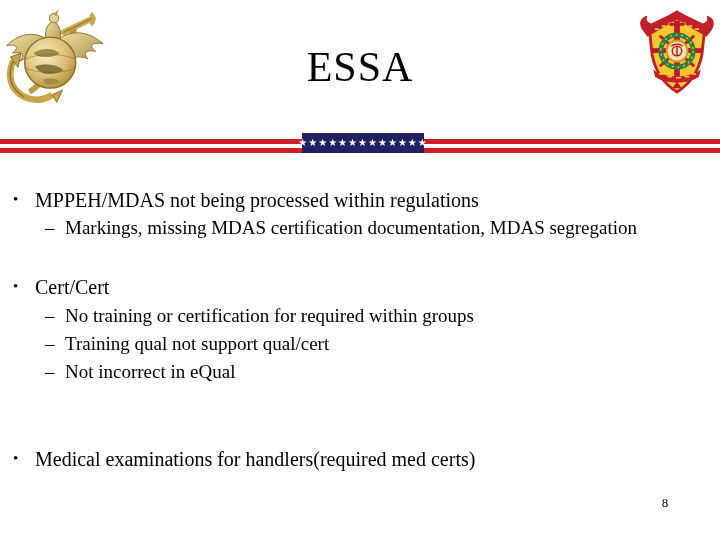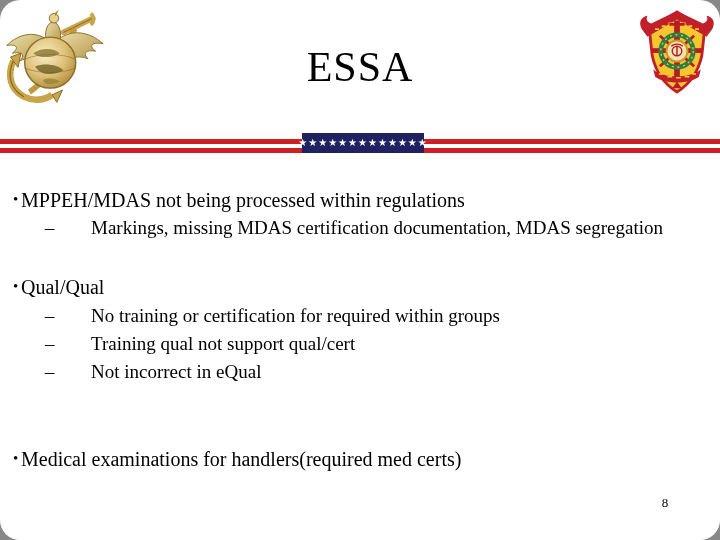--- a/index.html
+++ b/index.html
@@ -2,21 +2,20 @@
 <html><head>
 <meta charset="utf-8">
 <style>
   html,body{margin:0;padding:0;background:#888;}
   .slide{
     position:relative;
     width:720px;height:540px;
     background:#ffffff;
     overflow:hidden;
     font-family:"Liberation Serif", serif;
-    border-radius:20px;
   }
   
   .title{
     position:absolute;top:46px;left:0;width:720px;
     text-align:center;
     font-size:42px;line-height:1.0;
     color:#000000;
     letter-spacing:1px;
   }
   
@@ -36,24 +35,24 @@
   }
   
   .line{
     position:absolute;left:0;width:714px;
     color:#000000;
     line-height:1.15;
   }
   .line .txt{display:block;}
   .l1{font-size:20px;}
   .l1 .mk{position:absolute;left:13px;top:2px;font-size:15px;}
-  .l1 .txt{margin-left:21px;}
+  .l1 .txt{margin-left:35px;}
   .l2{font-size:19px;}
   .l2 .mk{position:absolute;left:45px;top:0;font-size:19px;}
-  .l2 .txt{margin-left:91px;}
+  .l2 .txt{margin-left:65px;}
   
   .pagenum{
     position:absolute;left:650px;top:495px;width:30px;
     font-size:13px;color:#000;text-align:center;
   }
   
   .logo-left{position:absolute;left:0px;top:4px;width:108px;height:104px;}
   .logo-right{position:absolute;left:636px;top:7px;width:82px;height:90px;}
   .logo-left svg,.logo-right svg{display:block;width:100%;height:100%;}
 </style>
@@ -143,21 +142,21 @@
     <span class="mk">•</span>
     <span class="txt">MPPEH/MDAS not being processed within regulations</span>
   </div>
   <div class="line l2" style="top:217px">
     <span class="mk">–</span>
     <span class="txt">Markings, missing MDAS certification documentation, MDAS segregation</span>
   </div>
 
   <div class="line l1" style="top:276px">
     <span class="mk">•</span>
-    <span class="txt">Qual/Qual</span>
+    <span class="txt">Cert/Cert</span>
   </div>
   <div class="line l2" style="top:305px">
     <span class="mk">–</span>
     <span class="txt">No training or certification for required within groups</span>
   </div>
   <div class="line l2" style="top:333px">
     <span class="mk">–</span>
     <span class="txt">Training qual not support qual/cert</span>
   </div>
   <div class="line l2" style="top:361px">

